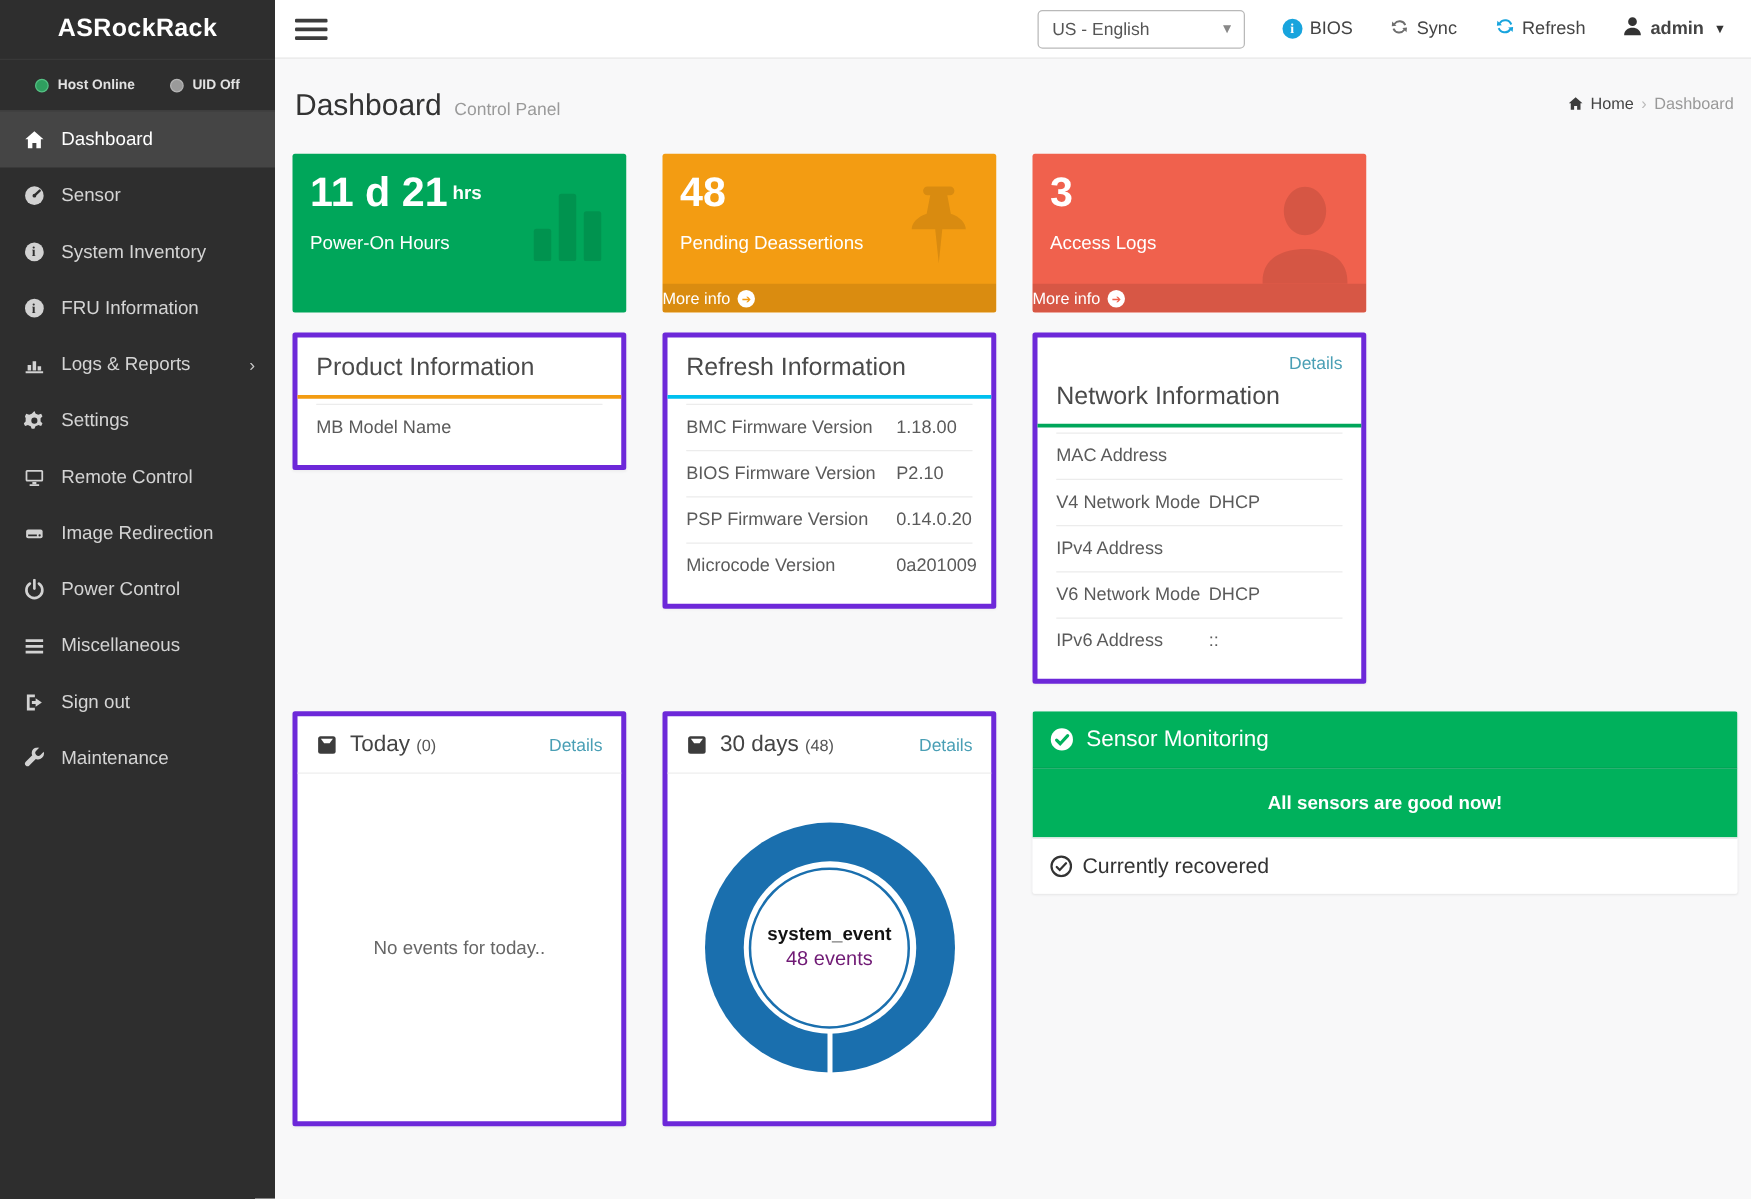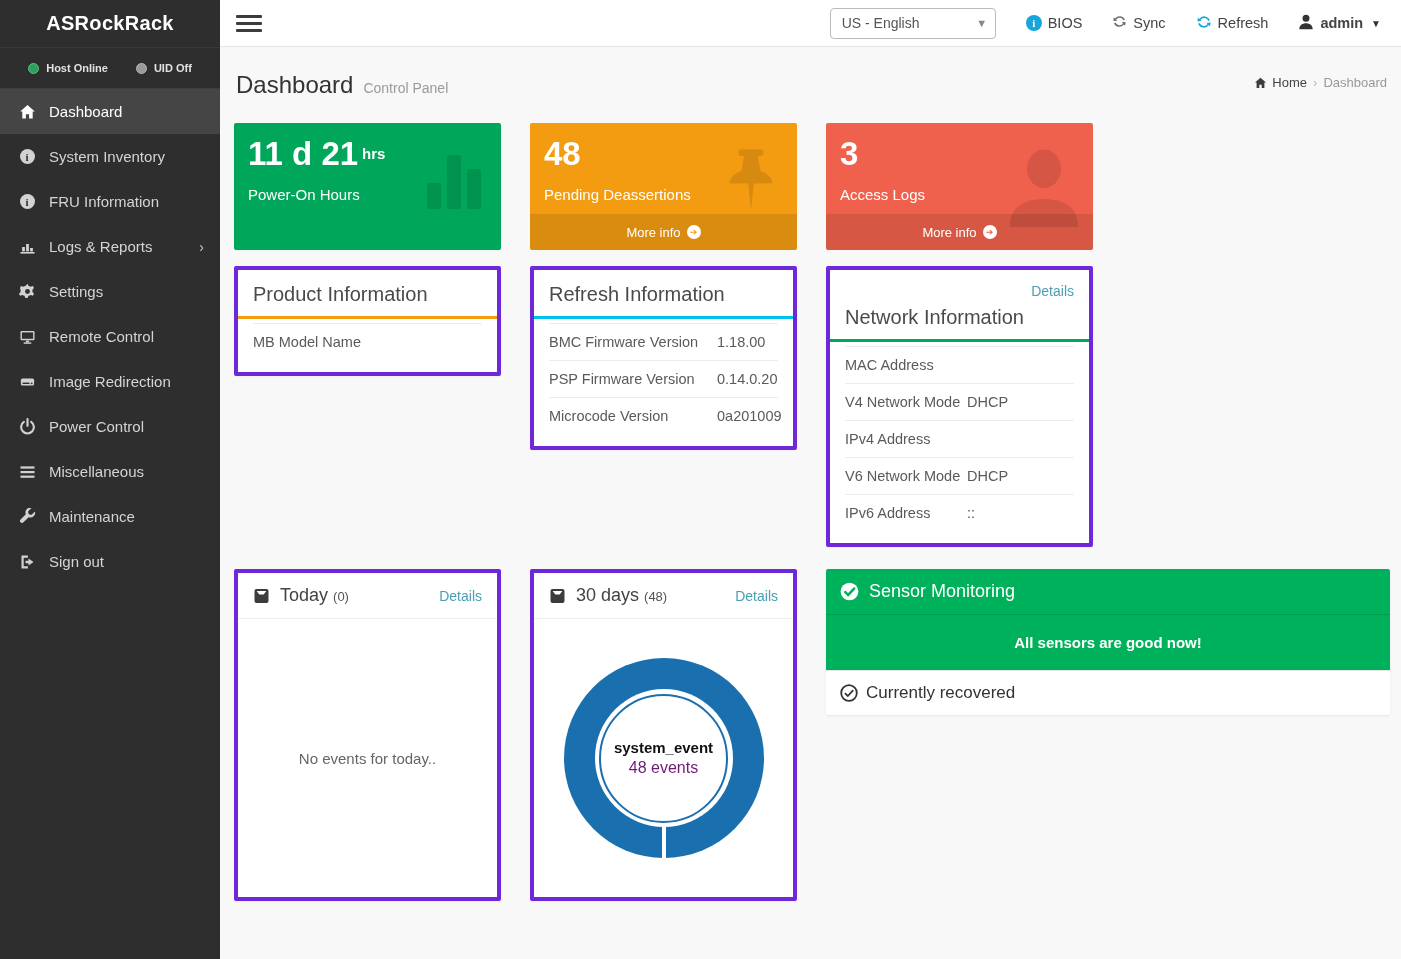--- a/index.html
+++ b/index.html
@@ -66,22 +66,22 @@
   
   .stat-card { height:127px; border-radius:2px; color:#fff; position:relative; overflow:hidden; width:267px; }
   .stat-green { background:#00a65a; }
   .stat-orange { background:#f39c12; }
   .stat-red { background:#f0614d; }
   .stat-body { padding:13px 14px; position:relative; z-index:2; }
   .stat-value { font-size:33px; font-weight:bold; line-height:1.1; }
   .stat-unit { font-size:15px; font-weight:bold; vertical-align:super; margin-left:4px; }
   .stat-label { font-size:15px; margin-top:14px; }
   .stat-icon { position:absolute; right:10px; top:24px; z-index:1; opacity:.9; }
-  .stat-footer { position:absolute; left:0; right:0; bottom:0; height:36px;
-    background:rgba(0,0,0,0.1); display:flex; align-items:center; justify-content:center;
+  .stat-footer { position:absolute; left:0; right:0; bottom:0; height:23px;
+    background:rgba(0,0,0,0.1); display:flex; align-items:center; 
     gap:6px; font-size:13px; color:#fff; cursor:pointer; z-index:3; }
   .arrow-circle { width:14px; height:14px; border-radius:50%; background:#fff;
     display:inline-flex; align-items:center; justify-content:center; font-size:9px; }
   .stat-orange .arrow-circle { color:#f39c12; }
   .stat-red .arrow-circle { color:#f0614d; }
 
   
   .card { background:#fff; border:4px solid #6d28d9; border-radius:2px;
     box-shadow:0 1px 2px rgba(0,0,0,0.04); }
   .card-title { font-size:20px; color:#4a4a4a; padding:13px 15px 10px; }
@@ -148,20 +148,30 @@
       <li class="nav-item active">
         <span class="nicon">
           <svg width="17" height="16" viewBox="0 0 16 16">
               <path d="M8 1 L15.3 7.4 H13.2 V14.5 H9.6 V10.3 H6.4 V14.5 H2.8 V7.4 H0.7 Z" fill="#fff"></path>
             </svg>
         </span>
         <span>Dashboard</span>
       </li>
       <li class="nav-item">
         <span class="nicon">
+          <svg width="17" height="17" viewBox="0 0 16 16">
+              <circle cx="8" cy="8" r="7" fill="#d2d2d2"></circle>
+              <path d="M8 8 L12 4.2" stroke="#2e2e2e" stroke-width="1.8" stroke-linecap="round"></path>
+              <circle cx="8" cy="8" r="1.4" fill="#2e2e2e"></circle>
+            </svg>
+        </span>
+        <span>Sensor</span>
+      </li>
+      <li class="nav-item">
+        <span class="nicon">
             <span class="info-badge">i</span>
           </span>
         <span>System Inventory</span>
       </li>
       <li class="nav-item">
         <span class="nicon">
             <span class="info-badge">i</span>
           </span>
         <span>FRU Information</span>
       </li>
@@ -221,34 +231,34 @@
           <svg width="17" height="14" viewBox="0 0 16 14">
               <rect x="1" y="1.4" width="14" height="2.2" fill="#d2d2d2"></rect>
               <rect x="1" y="6" width="14" height="2.2" fill="#d2d2d2"></rect>
               <rect x="1" y="10.6" width="14" height="2.2" fill="#d2d2d2"></rect>
             </svg>
         </span>
         <span>Miscellaneous</span>
       </li>
       <li class="nav-item">
         <span class="nicon">
-          <svg width="17" height="17" viewBox="0 0 16 16">
-              <path d="M15 3.2 a4.4 4.4 0 0 1 -5.9 5.4 l-4.9 4.9 a1.9 1.9 0 0 1 -2.7 -2.7 l4.9 -4.9 A4.4 4.4 0 0 1 11.8 0 L9.4 2.4 a1.7 1.7 0 0 0 3.2 3.2 z" fill="#d2d2d2"></path>
-            </svg>
-        </span>
-        <span>Maintenance</span>
-      </li>
-      <li class="nav-item">
-        <span class="nicon">
           <svg width="17" height="16" viewBox="0 0 16 16">
               <path d="M2 1.6 h6.4 v2.2 H4.2 v8.4 h4.2 v2.2 H2 z" fill="#d2d2d2"></path>
               <path d="M9 4.6 l5 3.4 -5 3.4 v-2.2 H6 V6.8 h3 z" fill="#d2d2d2"></path>
             </svg>
         </span>
         <span>Sign out</span>
+      </li>
+      <li class="nav-item">
+        <span class="nicon">
+          <svg width="17" height="17" viewBox="0 0 16 16">
+              <path d="M15 3.2 a4.4 4.4 0 0 1 -5.9 5.4 l-4.9 4.9 a1.9 1.9 0 0 1 -2.7 -2.7 l4.9 -4.9 A4.4 4.4 0 0 1 11.8 0 L9.4 2.4 a1.7 1.7 0 0 0 3.2 3.2 z" fill="#d2d2d2"></path>
+            </svg>
+        </span>
+        <span>Maintenance</span>
       </li>
     </ul>
   </aside>
 
   <div class="main">
 
     <header class="topbar">
       <div class="hamburger">
         <div></div>
           <div></div>
@@ -375,20 +385,24 @@
           </div>
         </div>
 
         <div class="card fw">
           <div class="card-title">Refresh Information</div>
           <div class="accent" style="background:#00c0ef"></div>
           <div class="rows">
             <div class="info-row">
               <span class="lbl">BMC Firmware Version</span>
               <span class="val">1.18.00</span>
+            </div>
+            <div class="info-row">
+              <span class="lbl">BIOS Firmware Version</span>
+              <span class="val">P2.10</span>
             </div>
             <div class="info-row">
               <span class="lbl">PSP Firmware Version</span>
               <span class="val">0.14.0.20</span>
             </div>
             <div class="info-row">
               <span class="lbl">Microcode Version</span>
               <span class="val">0a201009</span>
             </div>
           </div>

